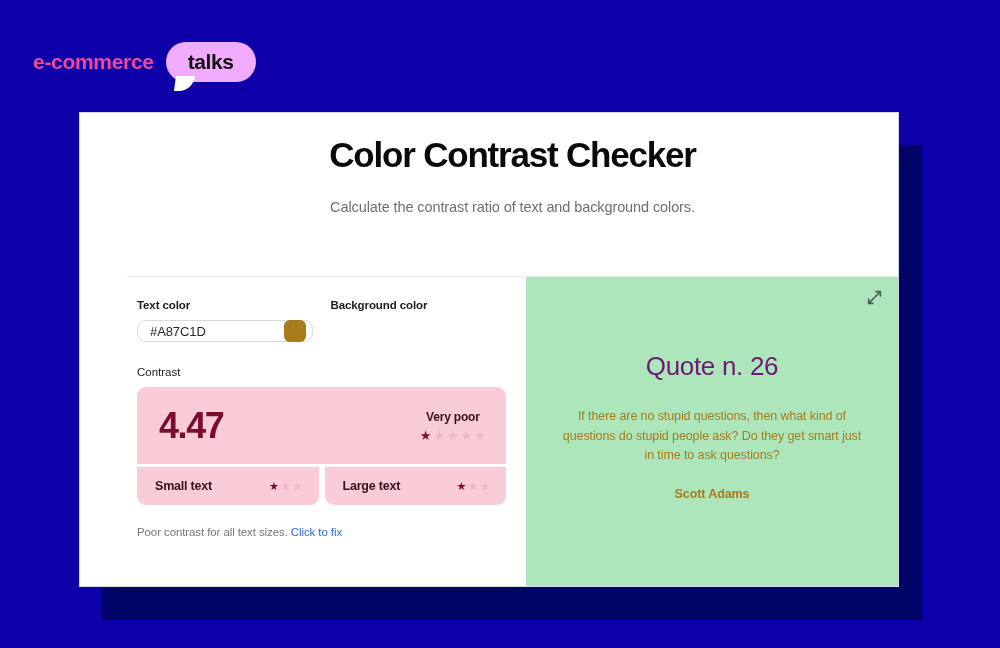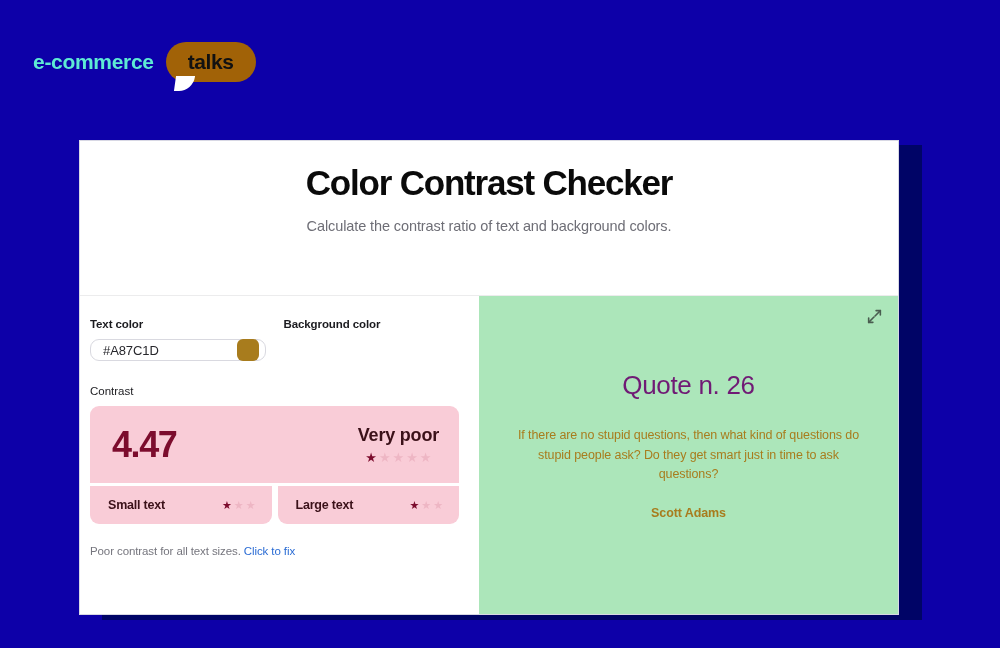--- a/index.html
+++ b/index.html
@@ -18,29 +18,29 @@
   .brand {
     position: absolute;
     left: 33px;
     top: 38px;
     display: flex;
     align-items: center;
     gap: 12px;
     height: 48px;
   }
   .brand-word {
-    color: #5eead4;
+    color: #ec4899;
     font-size: 21px;
     font-weight: bold;
     letter-spacing: -0.3px;
     white-space: nowrap;
   }
   .bubble {
     position: relative;
-    background: #a16207;
+    background: #f0abfc;
     border-radius: 22px;
     padding: 9px 22px 10px 22px;
     display: flex;
     align-items: center;
     justify-content: center;
   }
   .bubble-label {
     color: #111111;
     font-size: 21px;
     font-weight: bold;
@@ -64,44 +64,45 @@
     position: absolute;
     left: 102px;
     top: 145px;
     width: 820px;
     height: 475px;
     background: #000466;
   }
   .window {
     position: absolute;
     left: 79px;
-    top: 140px;
+    top: 112px;
     width: 820px;
     height: 475px;
     background: #ffffff;
     border: 1px solid #d8d8e4;
     overflow: hidden;
     display: flex;
     flex-direction: column;
+    padding-left: 47px;
   }
 
   
   .app-header {
     padding: 22px 20px 0 20px;
     text-align: center;
   }
   .app-title {
     font-size: 35px;
     font-weight: bold;
     color: #0a0a0a;
     letter-spacing: -1.2px;
     line-height: 1.12;
   }
   .app-subtitle {
-    margin-top: 16px;
+    margin-top: 25px;
     font-size: 14.5px;
     color: #6e6e76;
     letter-spacing: -0.1px;
   }
 
   
   .app-body {
     margin-top: 61px;
     flex: 1;
     display: flex;
@@ -174,21 +175,21 @@
     font-size: 36px;
     font-weight: bold;
     color: #7c0c2d;
     letter-spacing: -1.4px;
     line-height: 1;
   }
   .score-rating {
     text-align: center;
   }
   .rating-label {
-    font-size: 18px;
+    font-size: 12px;
     font-weight: bold;
     color: #3b1119;
     letter-spacing: -0.2px;
     display: block;
   }
   .stars {
     margin-top: 5px;
     display: flex;
     gap: 2px;
     justify-content: center;

